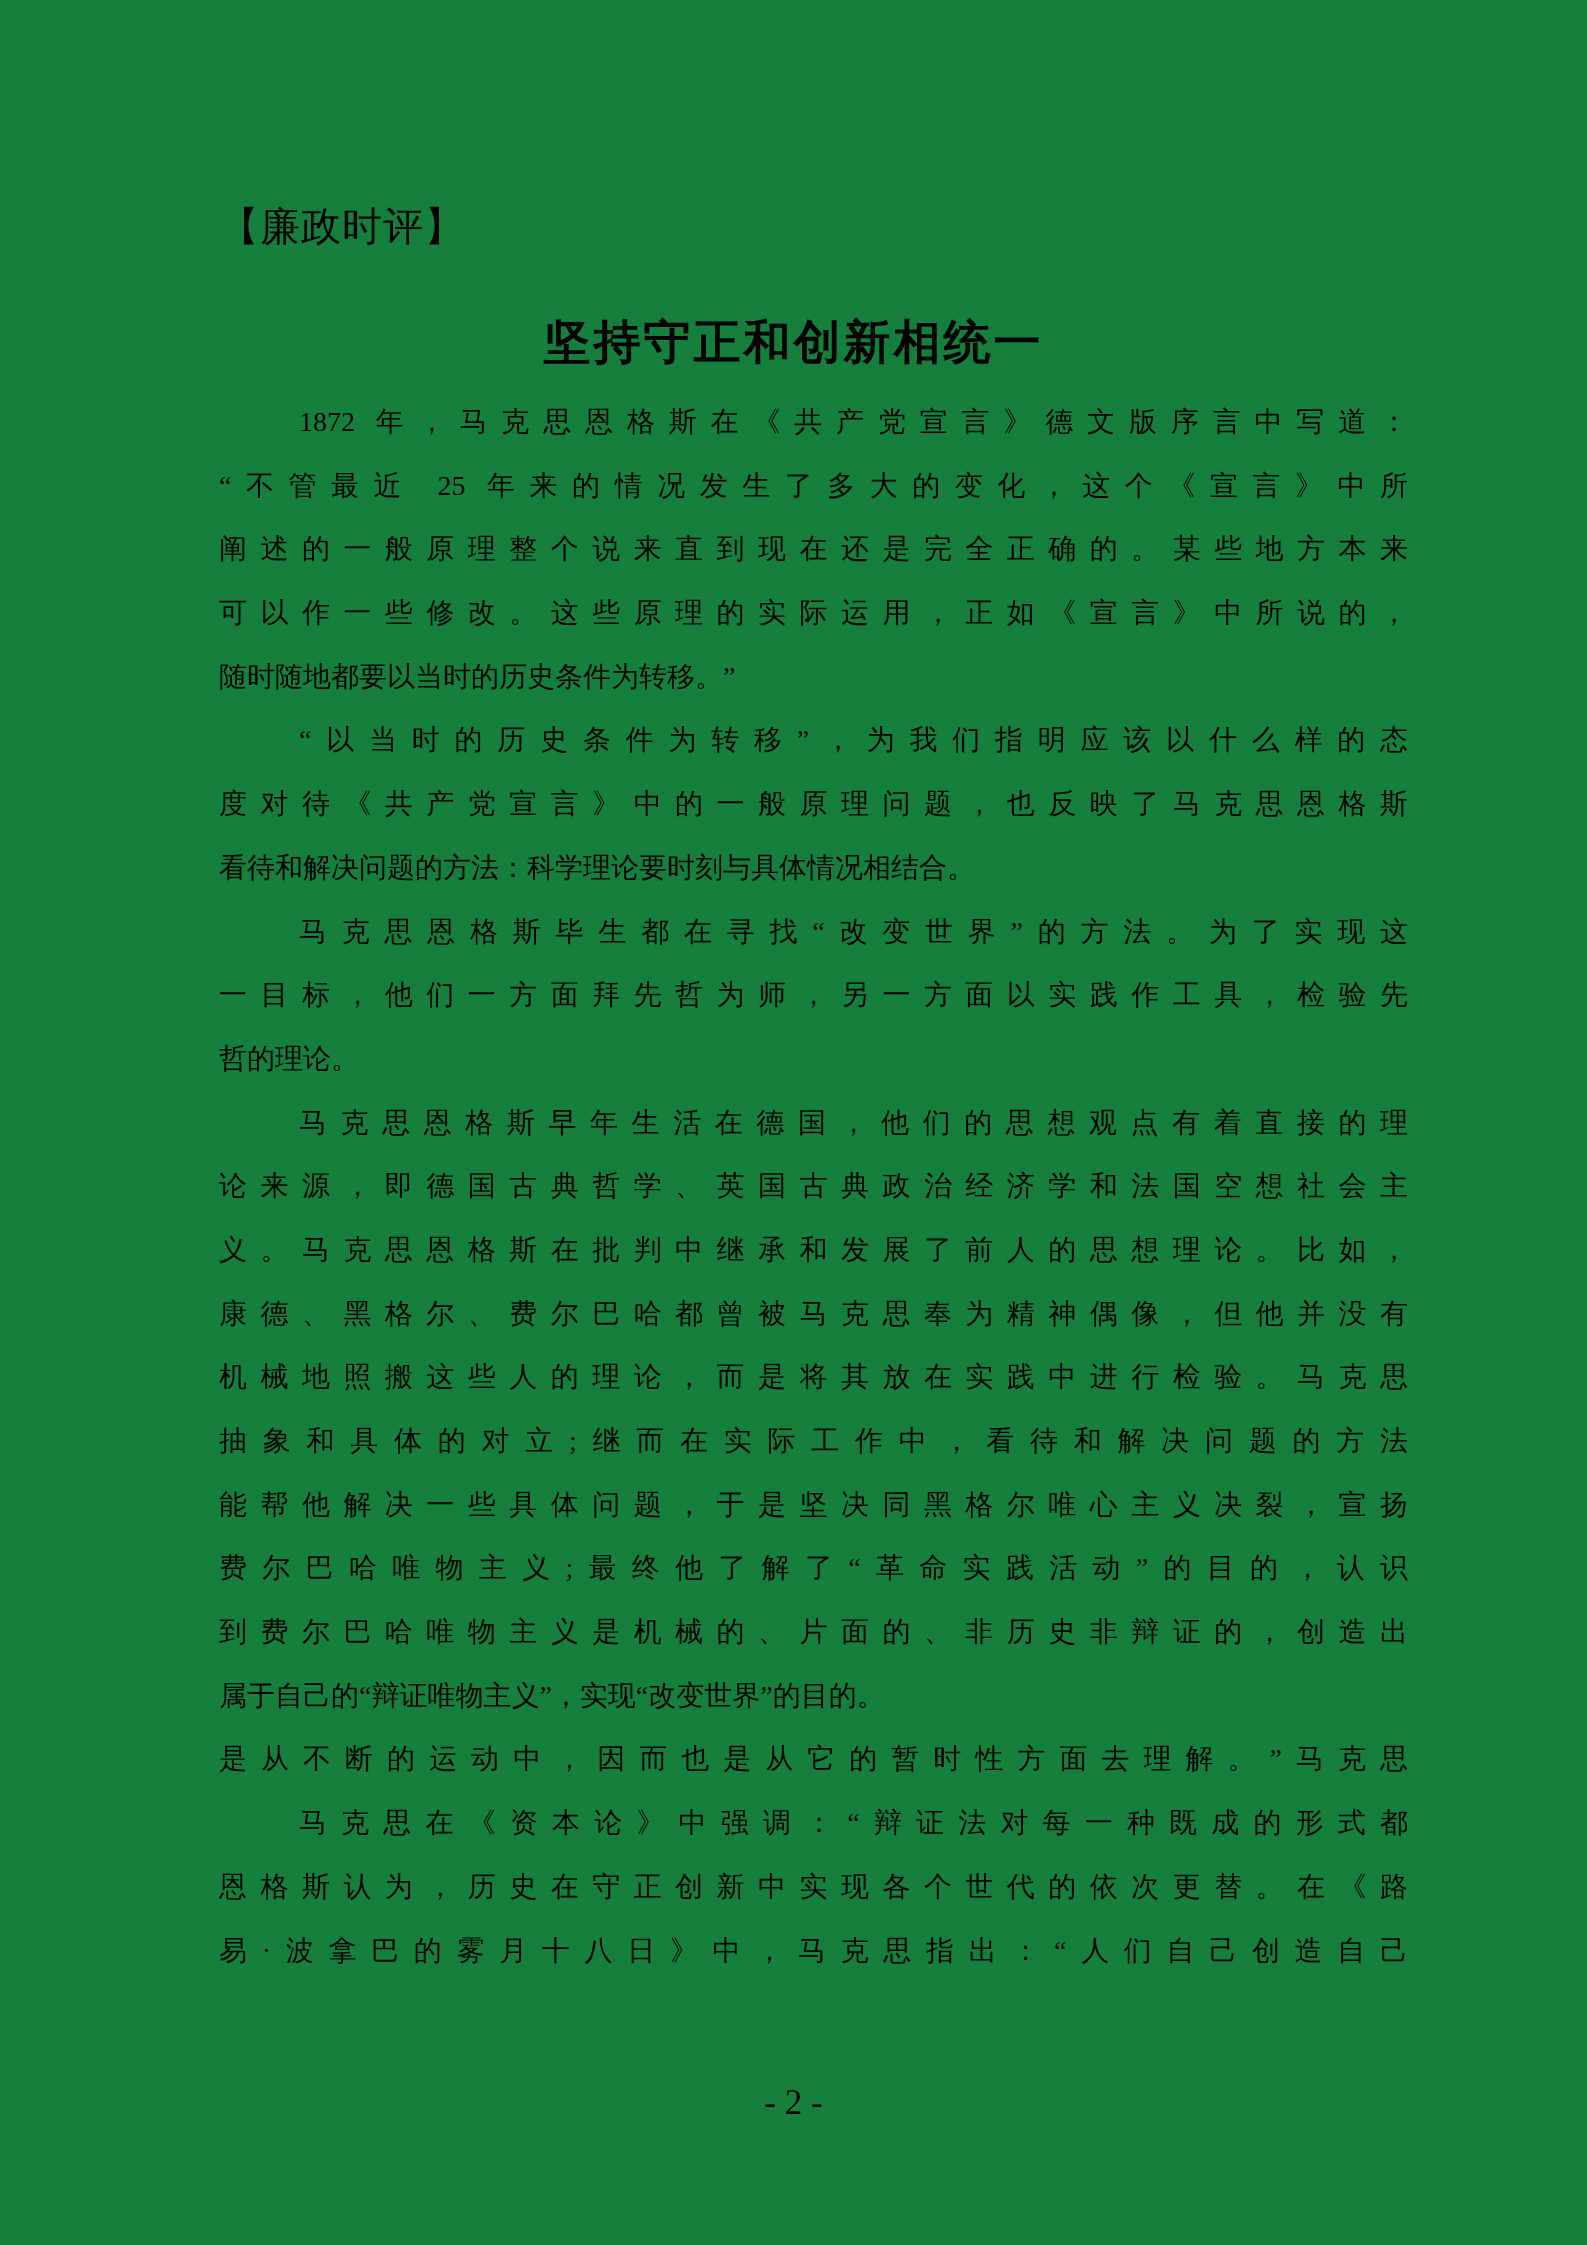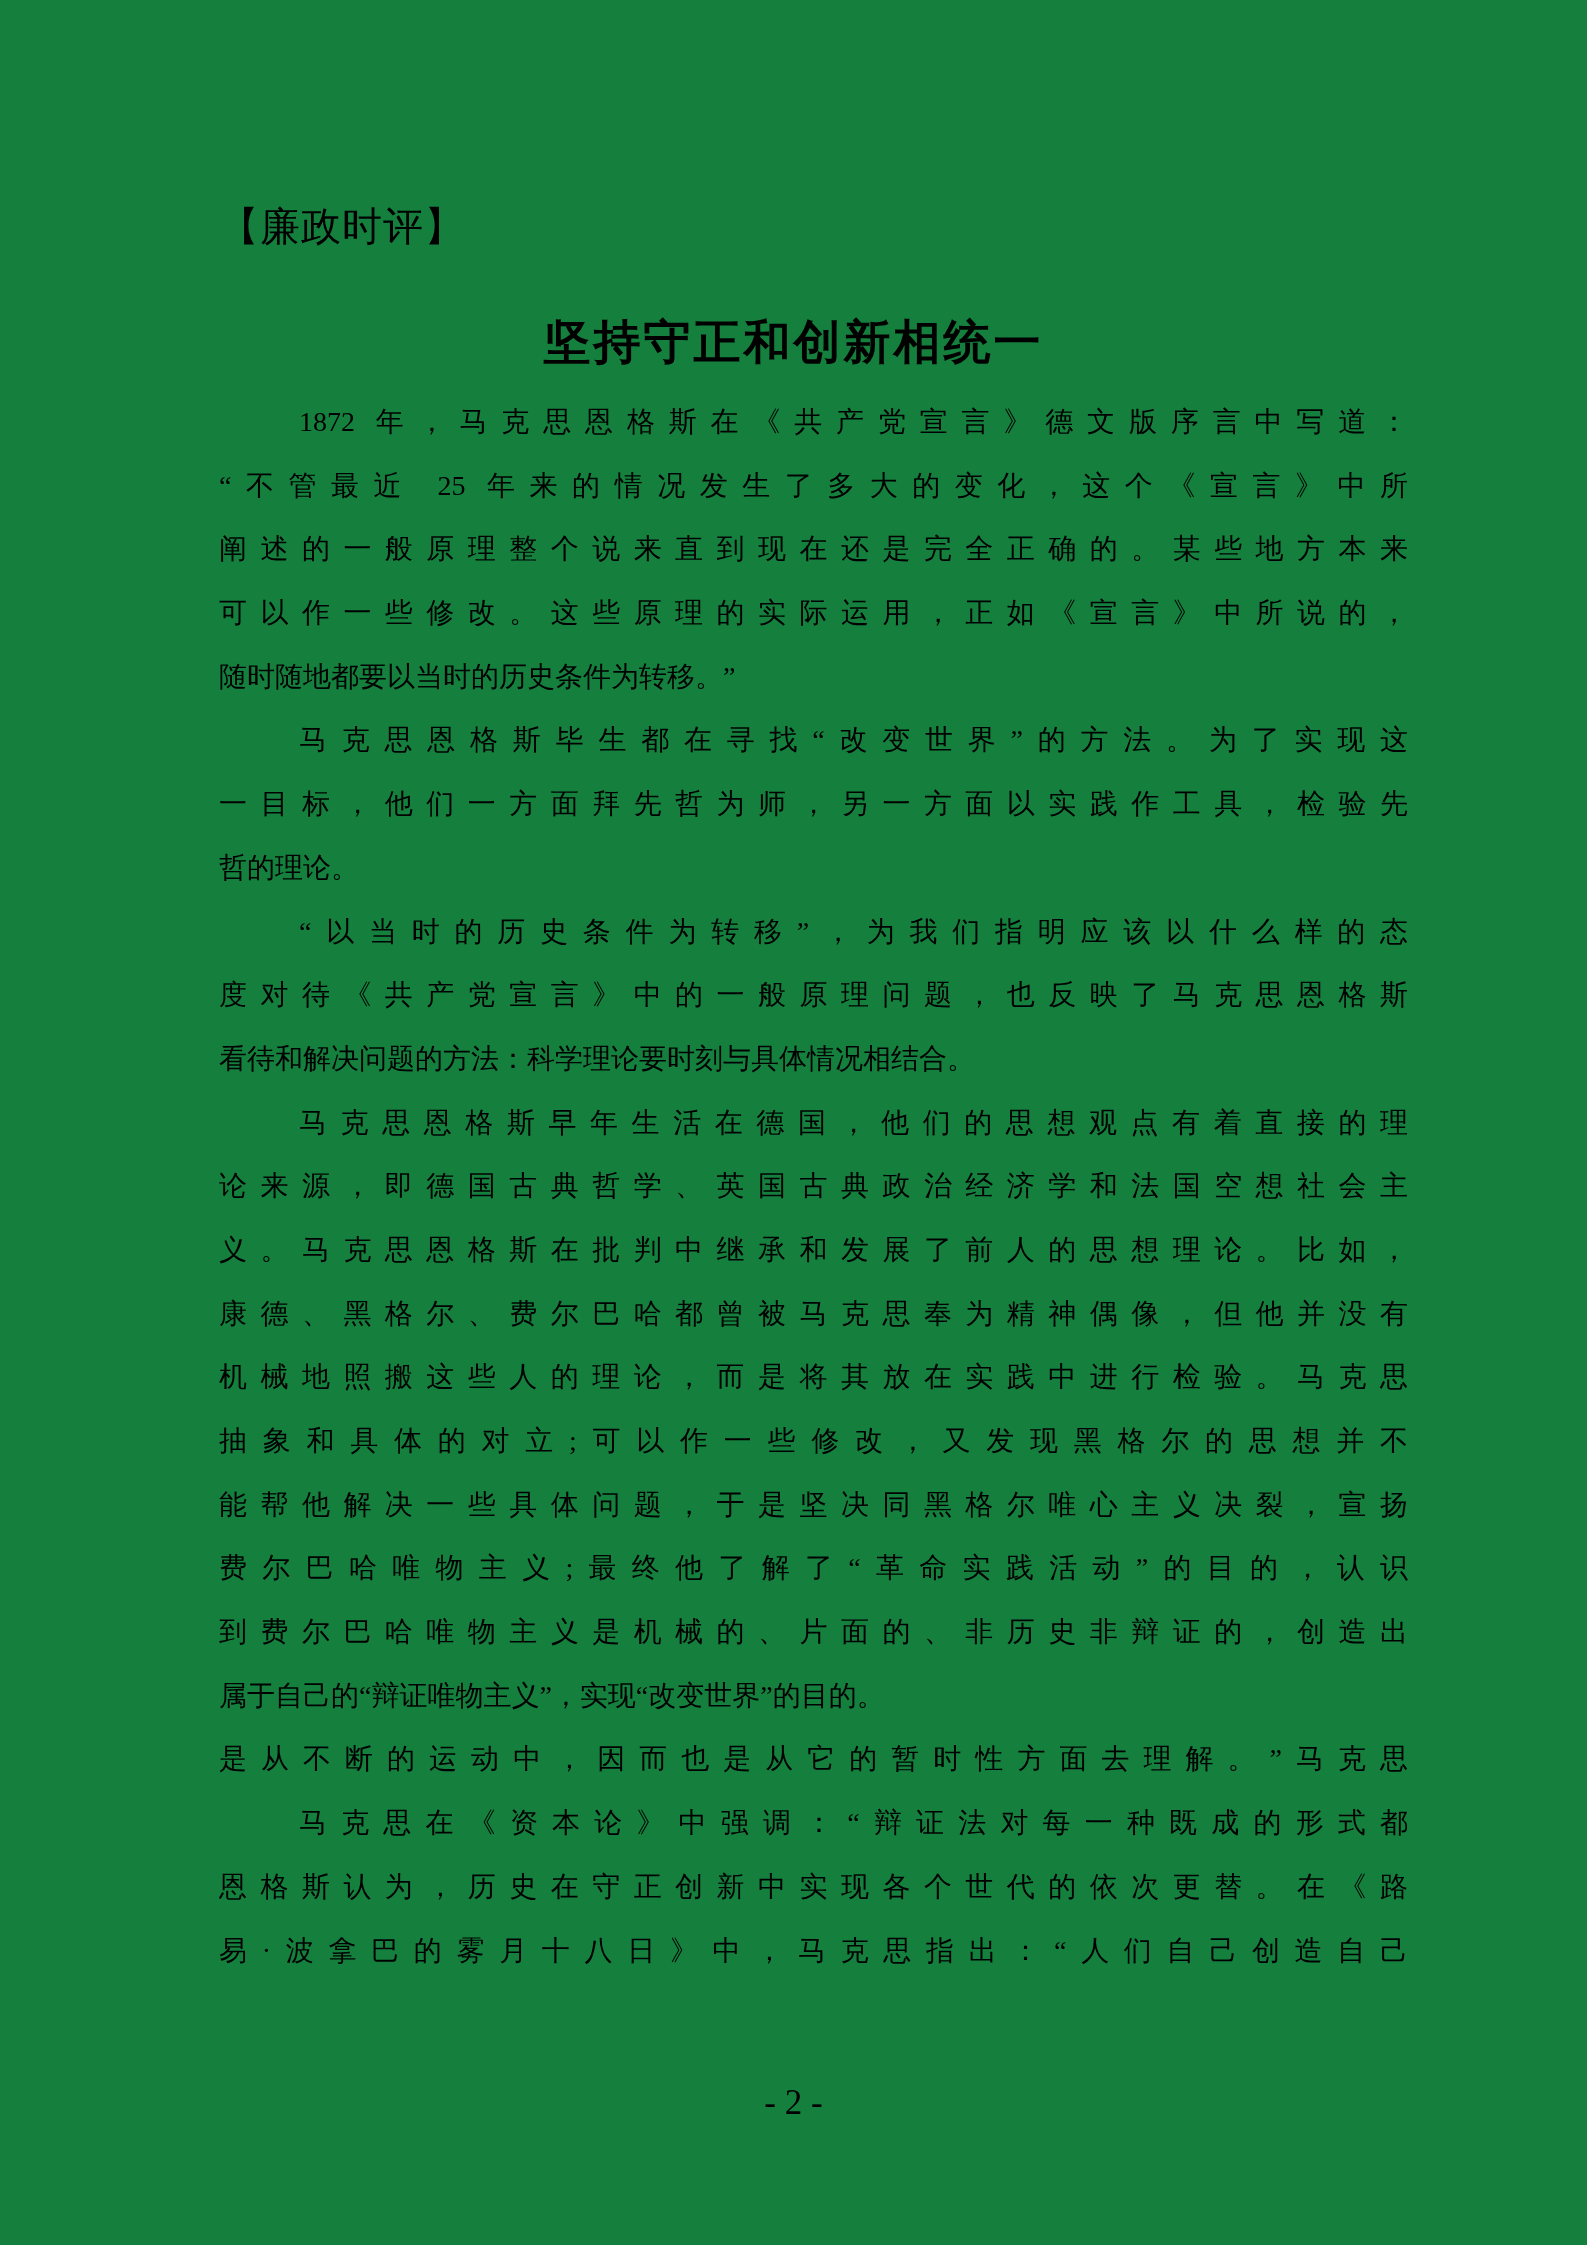--- a/index.html
+++ b/index.html
@@ -81,36 +81,36 @@
 
   <div class="doc-body">
       <div class="paragraph">
         <div class="line first">1872 年，马克思恩格斯在《共产党宣言》德文版序言中写道：</div>
         <div class="line">“不管最近 25 年来的情况发生了多大的变化，这个《宣言》中所</div>
         <div class="line">阐述的一般原理整个说来直到现在还是完全正确的。某些地方本来</div>
         <div class="line">可以作一些修改。这些原理的实际运用，正如《宣言》中所说的，</div>
         <div class="line last">随时随地都要以当时的历史条件为转移。”</div>
       </div>
       <div class="paragraph">
+        <div class="line first">“以当时的历史条件为转移”，为我们指明应该以什么样的态</div>
+        <div class="line">度对待《共产党宣言》中的一般原理问题，也反映了马克思恩格斯</div>
+        <div class="line last">看待和解决问题的方法：科学理论要时刻与具体情况相结合。</div>
+      </div>
+      <div class="paragraph">
         <div class="line first">马克思恩格斯毕生都在寻找“改变世界”的方法。为了实现这</div>
         <div class="line">一目标，他们一方面拜先哲为师，另一方面以实践作工具，检验先</div>
         <div class="line last">哲的理论。</div>
-      </div>
-      <div class="paragraph">
-        <div class="line first">“以当时的历史条件为转移”，为我们指明应该以什么样的态</div>
-        <div class="line">度对待《共产党宣言》中的一般原理问题，也反映了马克思恩格斯</div>
-        <div class="line last">看待和解决问题的方法：科学理论要时刻与具体情况相结合。</div>
       </div>
       <div class="paragraph">
         <div class="line first">马克思恩格斯早年生活在德国，他们的思想观点有着直接的理</div>
         <div class="line">论来源，即德国古典哲学、英国古典政治经济学和法国空想社会主</div>
         <div class="line">义。马克思恩格斯在批判中继承和发展了前人的思想理论。比如，</div>
         <div class="line">康德、黑格尔、费尔巴哈都曾被马克思奉为精神偶像，但他并没有</div>
         <div class="line">机械地照搬这些人的理论，而是将其放在实践中进行检验。马克思</div>
-        <div class="line">抽象和具体的对立;可以作一些修改，又发现黑格尔的思想并不</div>
+        <div class="line">抽象和具体的对立;继而在实际工作中，看待和解决问题的方法</div>
         <div class="line">能帮他解决一些具体问题，于是坚决同黑格尔唯心主义决裂，宣扬</div>
         <div class="line">费尔巴哈唯物主义;最终他了解了“革命实践活动”的目的，认识</div>
         <div class="line">到费尔巴哈唯物主义是机械的、片面的、非历史非辩证的，创造出</div>
         <div class="line last">属于自己的“辩证唯物主义”，实现“改变世界”的目的。</div>
       </div>
       <div class="paragraph">
         <div class="line">是从不断的运动中，因而也是从它的暂时性方面去理解。”马克思</div>
         <div class="line first">马克思在《资本论》中强调：“辩证法对每一种既成的形式都</div>
         <div class="line">恩格斯认为，历史在守正创新中实现各个世代的依次更替。在《路</div>
         <div class="line">易·波拿巴的雾月十八日》中，马克思指出：“人们自己创造自己</div>

